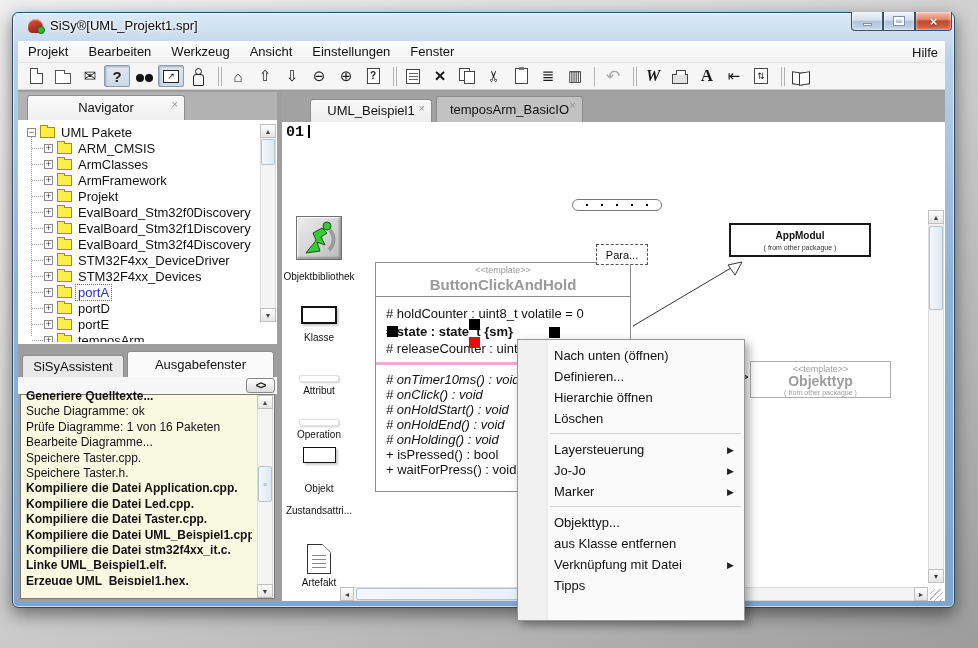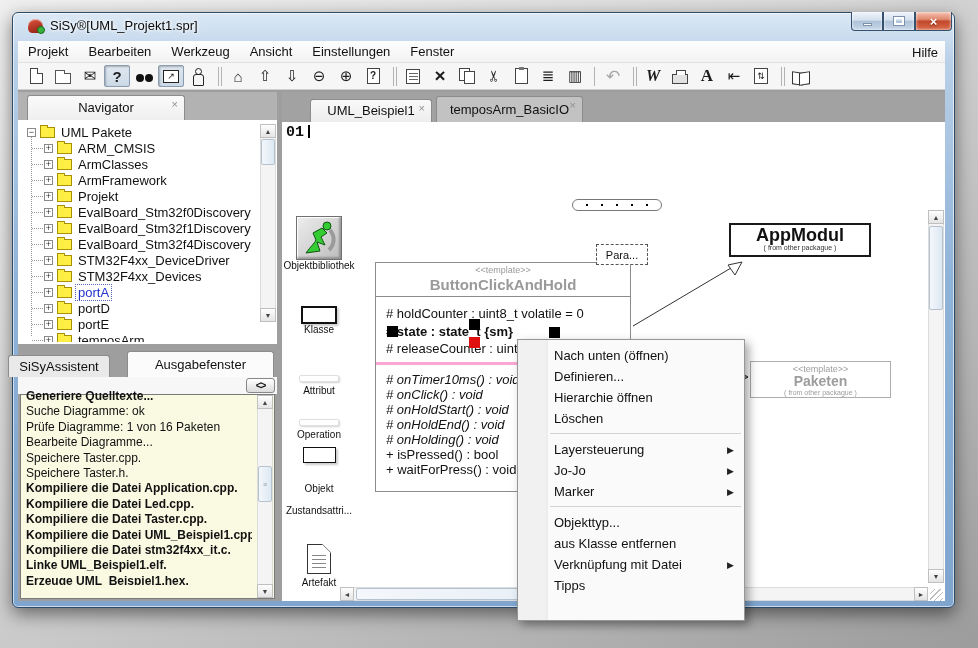--- a/index.html
+++ b/index.html
@@ -95,21 +95,21 @@
   .tbox{width:9px;height:9px;border:1px solid #8a8a8a;background:#fff;font-size:9px;line-height:7px;text-align:center;
         color:#333;flex:none;margin-right:4px;z-index:1}
   .tfolder{width:15px;height:11px;background:#ffee44;border:1px solid #a89000;position:relative;flex:none;margin-right:4px}
   .tfolder::before{content:"";position:absolute;top:-3px;left:-1px;width:6px;height:2px;background:#ffee44;
         border:1px solid #a89000;border-bottom:none}
   .tlabel{font-size:13px;padding:0 2px;white-space:nowrap}
   .tlabel.sel{color:#2233cc;outline:1px dotted #5566bb}
 
   
   .tab{position:absolute;border:1px solid #8c8c8c;border-bottom:none;border-radius:3px 3px 0 0;text-align:center;font-size:13px}
-  #astab1{left:8px;top:355px;width:102px;height:22px;background:#e9e9e9;line-height:21px}
+  #astab1{left:22px;top:355px;width:102px;height:22px;background:#e9e9e9;line-height:21px}
   #astab2{left:127px;top:351px;width:147px;height:26px;background:#fbfbfb;line-height:25px}
   #asstrip{position:absolute;left:18px;top:377px;width:259px;height:17px;background:#f7f7f7}
   #expandbtn{position:absolute;left:246px;top:378px;width:29px;height:15px;border:1px solid #888;border-radius:3px;
         background:linear-gradient(#fff,#dcdcdc);font-size:10px;font-weight:bold;text-align:center;line-height:13px;letter-spacing:-1px}
   #logbox{position:absolute;left:20px;top:394px;width:255px;height:205px;background:#fafae3;border:1px solid #7a7a7a}
   #log{position:absolute;left:26px;top:389px;width:226px;height:196px;overflow:hidden}
   .logline{font-size:12px;line-height:15.4px;white-space:nowrap}
   .logline.b{font-weight:bold}
 
   
@@ -149,21 +149,21 @@
   #clsbox{position:absolute;left:93px;top:140px;width:256px;height:230px;border:1px solid #8c8c8c;background:#fff;z-index:2}
   #clsbox .hd{height:34px;border-bottom:1px solid #8c8c8c;text-align:center;color:#9a9a9a}
   .stereo{font-size:9px;line-height:10px;padding-top:2px}
   .clsname{font-size:15px;font-weight:bold;line-height:19px}
   #attrs{height:68px;border-bottom:3px solid #f9a8d4;padding:8px 0 0 10px;font-size:13px;line-height:17.5px;white-space:nowrap;overflow:hidden}
   #ops{padding:7px 0 0 10px;font-size:13px;line-height:15px;white-space:nowrap;overflow:hidden}
   .b{font-weight:bold}.i{font-style:italic}
   #parambox{position:absolute;left:314px;top:122px;width:52px;height:21px;border:1px dashed #555;background:#fff;
         font-size:11px;display:flex;align-items:center;justify-content:center;z-index:3}
   #appm{position:absolute;left:447px;top:101px;width:142px;height:34px;border:2px solid #1a1a1a;background:#fff;text-align:center;z-index:2}
-  #appm .nm{font-size:18px;font-weight:bold;line-height:17px;margin-top:2px}
+  #appm .nm{font-size:10px;font-weight:bold;line-height:17px;margin-top:2px}
   #appm .org{font-size:7px;color:#333;line-height:7px}
   #pini{position:absolute;left:468px;top:239px;width:141px;height:37px;border:1px solid #adadad;background:#fff;
         text-align:center;color:#9d9d9d;z-index:2}
   #pini .nm{font-size:14px;font-weight:bold;line-height:14px}
   #pini .org{font-size:7px;line-height:9px}
   .hdl{position:absolute;width:11px;height:11px;background:#000;z-index:6}
   .hdl.red{background:#e01010}
   #grip{position:absolute;left:648px;top:467px;width:13px;height:12px;
         background:repeating-linear-gradient(135deg,transparent 0 3px,#bbb 3px 4px)}
 
@@ -476,25 +476,25 @@
   <div id="pagelabel"><span>01</span><span class="caret"></span></div>
 
   <div class="pal" style="top:94px">
     <div class="pal-btn">
       <svg width="38" height="38" viewBox="0 0 38 38">
         <path d="M30 11 C35 17 35 25 29 31" fill="none" stroke="#9a9a9a" stroke-width="4"></path>
         <circle cx="27" cy="7" r="4" fill="#33cc33" stroke="#115511"></circle>
         <path d="M6 34 C11 27 14 25 16 21 L13 14 L22 9 L27 14 L21 18 L25 26 L17 23 L20 32 Z" fill="#33cc33" stroke="#115511" stroke-width="1"></path>
       </svg>
     </div>
-    <div class="pal-label" style="">Objektbibliothek</div>
+    <div class="pal-label" style="margin-top:11px">Objektbibliothek</div>
   </div>
   <div class="pal" style="top:184px">
     <div class="pal-rect"></div>
-    <div class="pal-label" style="">Klasse</div>
+    <div class="pal-label" style="margin-top:8px">Klasse</div>
   </div>
   <div class="pal" style="top:253px">
     <div class="pal-bar"></div>
     <div class="pal-label" style="margin-top:3px">Attribut</div>
   </div>
   <div class="pal" style="top:297px">
     <div class="pal-bar"></div>
     <div class="pal-label" style="margin-top:3px">Operation</div>
   </div>
   <div class="pal" style="top:325px">
@@ -547,21 +547,21 @@
         <div>+ waitForPress() : void</div>
       </div>
   </div>
 
   <div id="appm">
     <div class="nm">AppModul</div>
     <div class="org">( from other packague )</div>
   </div>
   <div id="pini">
     <div class="stereo pstereo">&lt;&lt;template&gt;&gt;</div>
-    <div class="nm">Paketen</div>
+    <div class="nm">Objekttyp</div>
     <div class="org">( from other packague )</div>
   </div>
 
   <div class="hdl" style="left:105px;top:204px"></div>
   <div class="hdl" style="left:187px;top:197px"></div>
   <div class="hdl" style="left:267px;top:205px"></div>
   <div class="hdl red" style="left:187px;top:215px"></div>
 
   <div class="sbtrack" style="left:646px;top:88px;width:16px;height:373px"></div>
   <div class="sarrow" style="left:646px;top:88px;width:16px;height:14px">▲</div>

